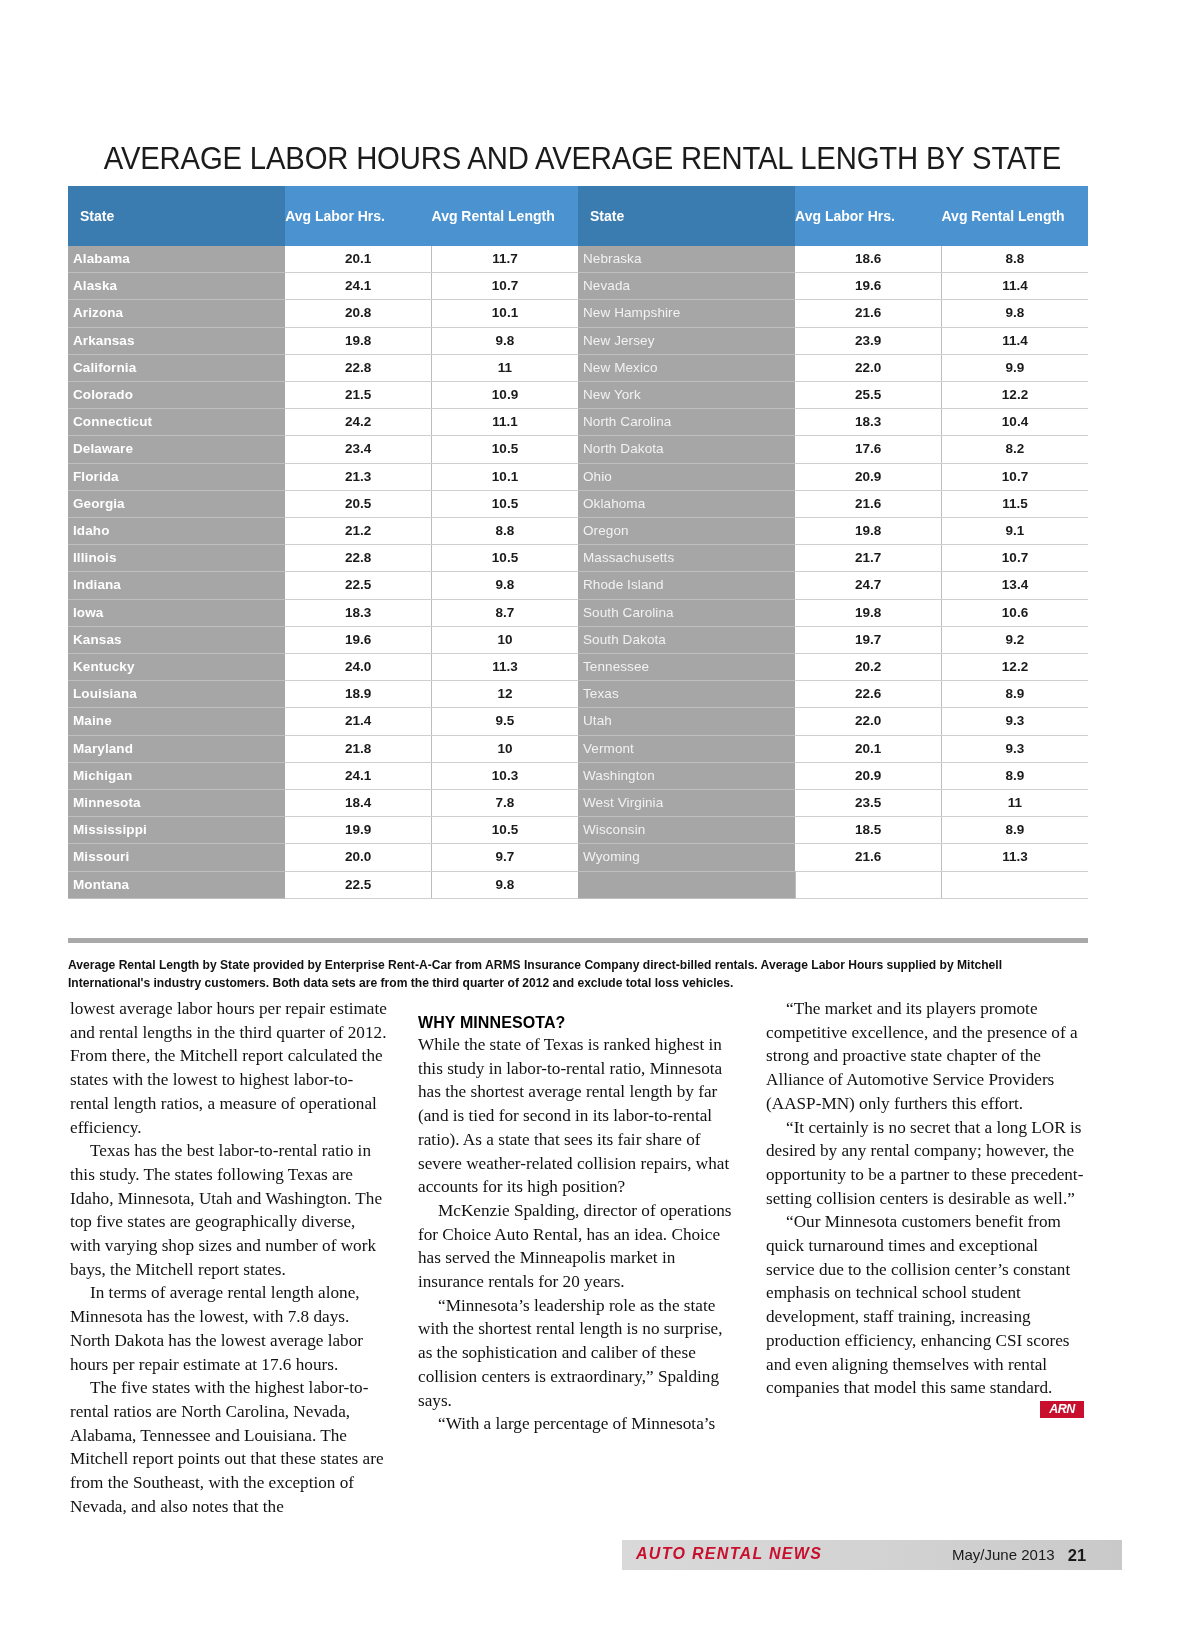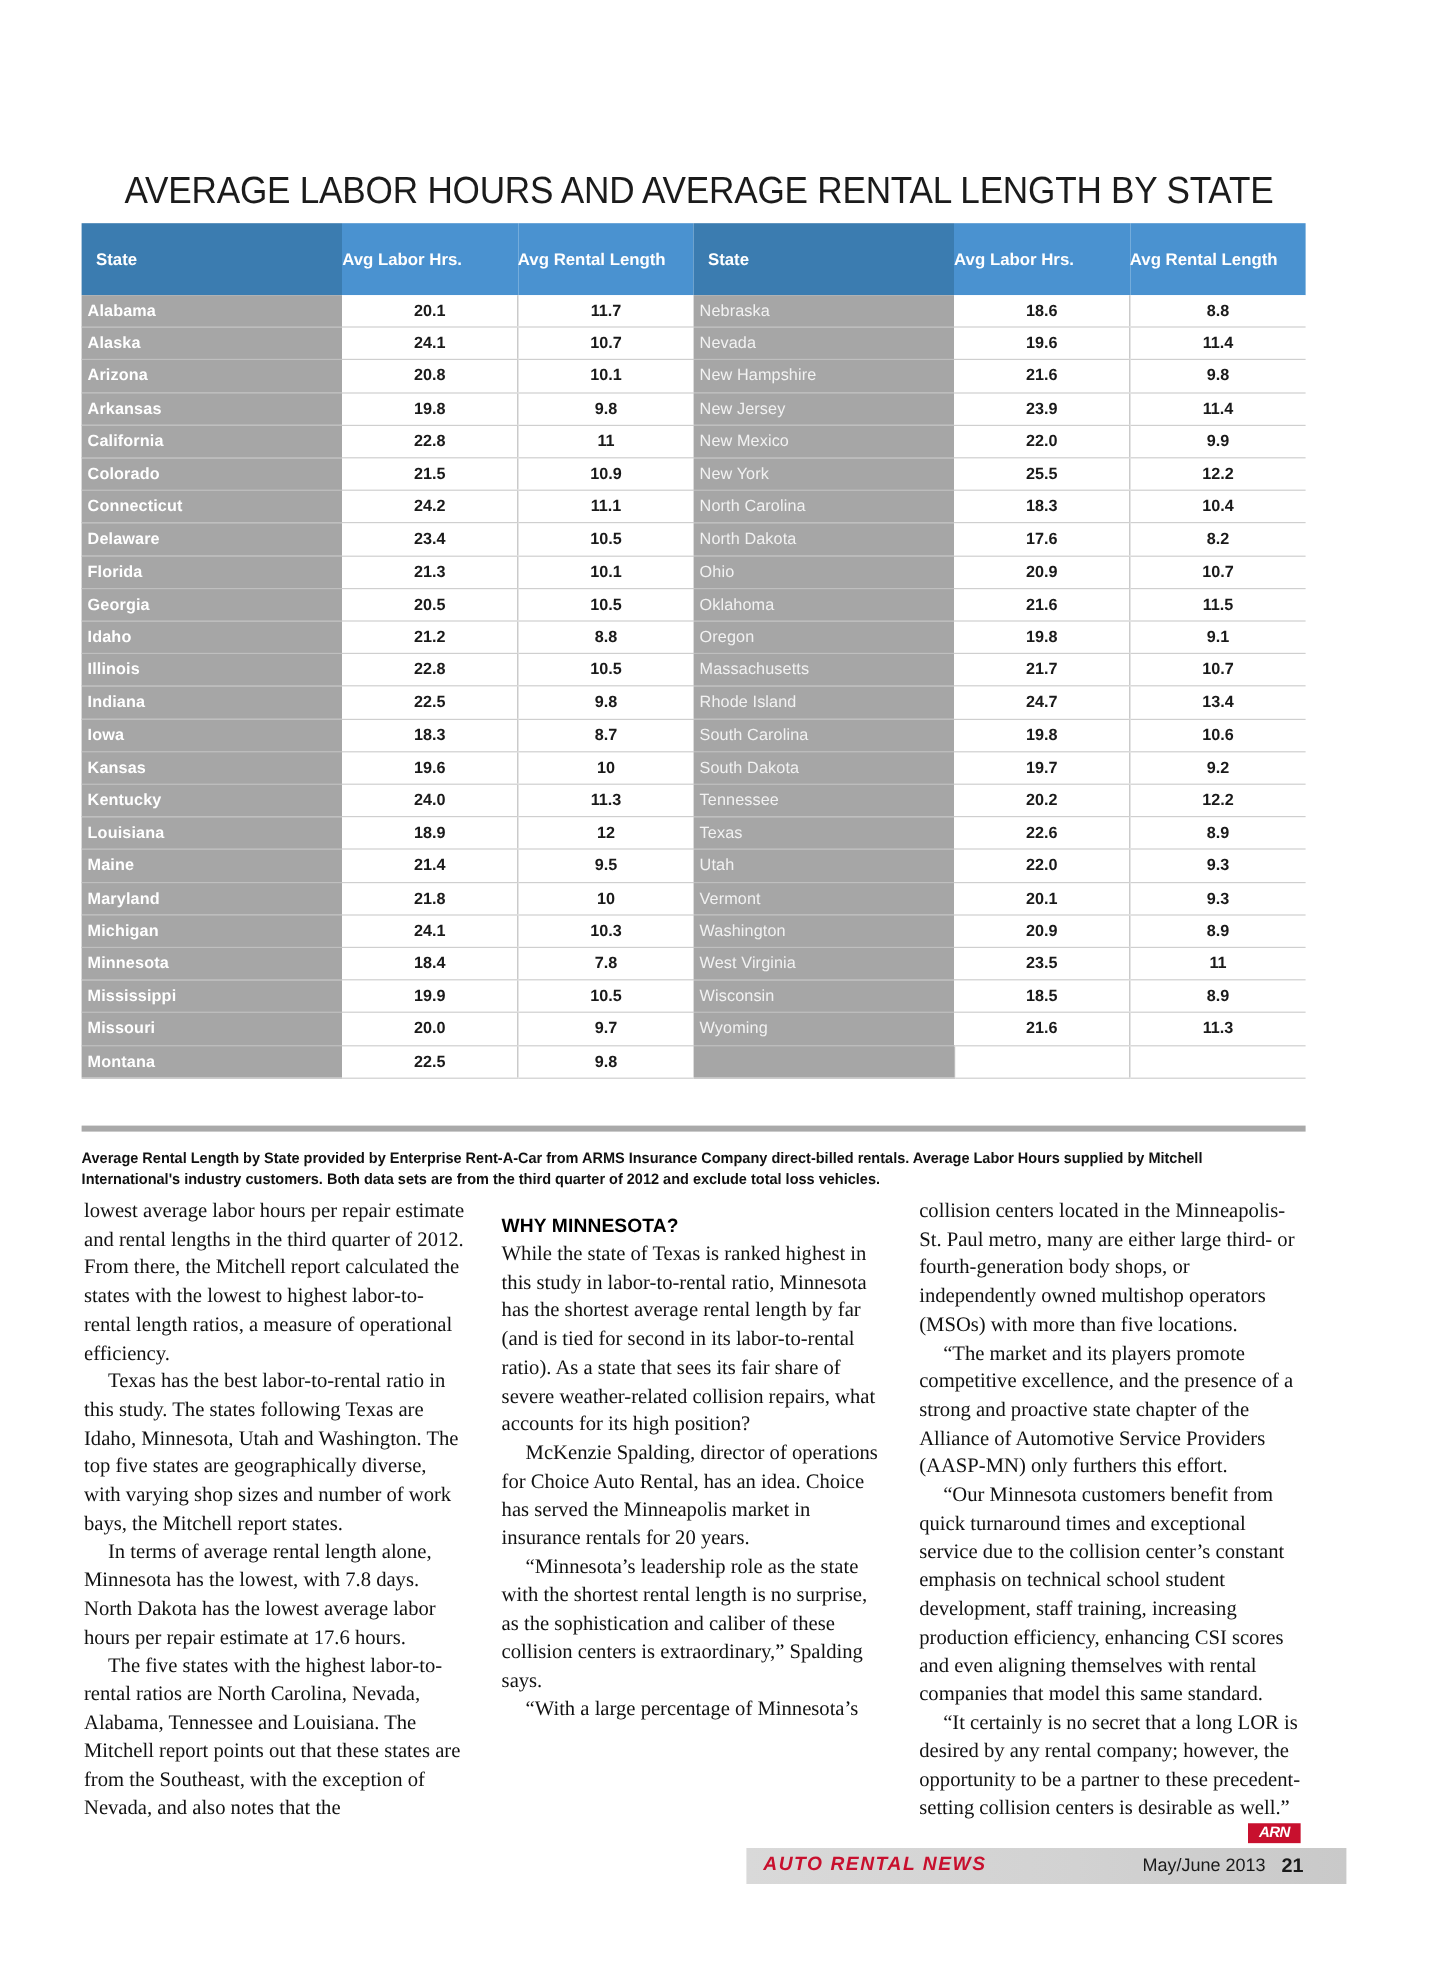--- a/index.html
+++ b/index.html
@@ -434,24 +434,23 @@
 
     <div class="col">
       <h3 class="subhead">WHY MINNESOTA?</h3>
       <p>While the state of Texas is ranked highest in this study in labor-to-rental ratio, Minnesota has the shortest average rental length by far (and is tied for second in its labor-to-rental ratio). As a state that sees its fair share of severe weather-related collision repairs, what accounts for its high position?</p>
       <p class="indent">McKenzie Spalding, director of operations for Choice Auto Rental, has an idea. Choice has served the Minneapolis market in insurance rentals for 20 years.</p>
       <p class="indent">“Minnesota’s leadership role as the state with the shortest rental length is no surprise, as the sophistication and caliber of these collision centers is extraordinary,” Spalding says.</p>
       <p class="indent">“With a large percentage of Minnesota’s</p>
     </div>
 
     <div class="col">
-      <p>collision centers located in the Minneapolis-St. Paul metro, many are either large third- or fourth-generation body shops, or independently owned multishop operators (MSOs) with more than five locations.</p>
       <p class="indent">“The market and its players promote competitive excellence, and the presence of a strong and proactive state chapter of the Alliance of Automotive Service Providers (AASP-MN) only furthers this effort.</p>
+      <p class="indent">“It certainly is no secret that a long LOR is desired by any rental company; however, the opportunity to be a partner to these precedent-setting collision centers is desirable as well.”</p>
       <p class="indent">“Our Minnesota customers benefit from quick turnaround times and exceptional service due to the collision center’s constant emphasis on technical school student development, staff training, increasing production efficiency, enhancing CSI scores and even aligning themselves with rental companies that model this same standard.</p>
-      <p class="indent">“It certainly is no secret that a long LOR is desired by any rental company; however, the opportunity to be a partner to these precedent-setting collision centers is desirable as well.”</p>
       <div class="endmark-holder">
         <span class="endmark">ARN</span>
       </div>
     </div>
 
   </div>
 
   <div class="footer">
     <div class="footer-bar"></div>
     <div class="footer-brand">AUTO RENTAL NEWS</div>

